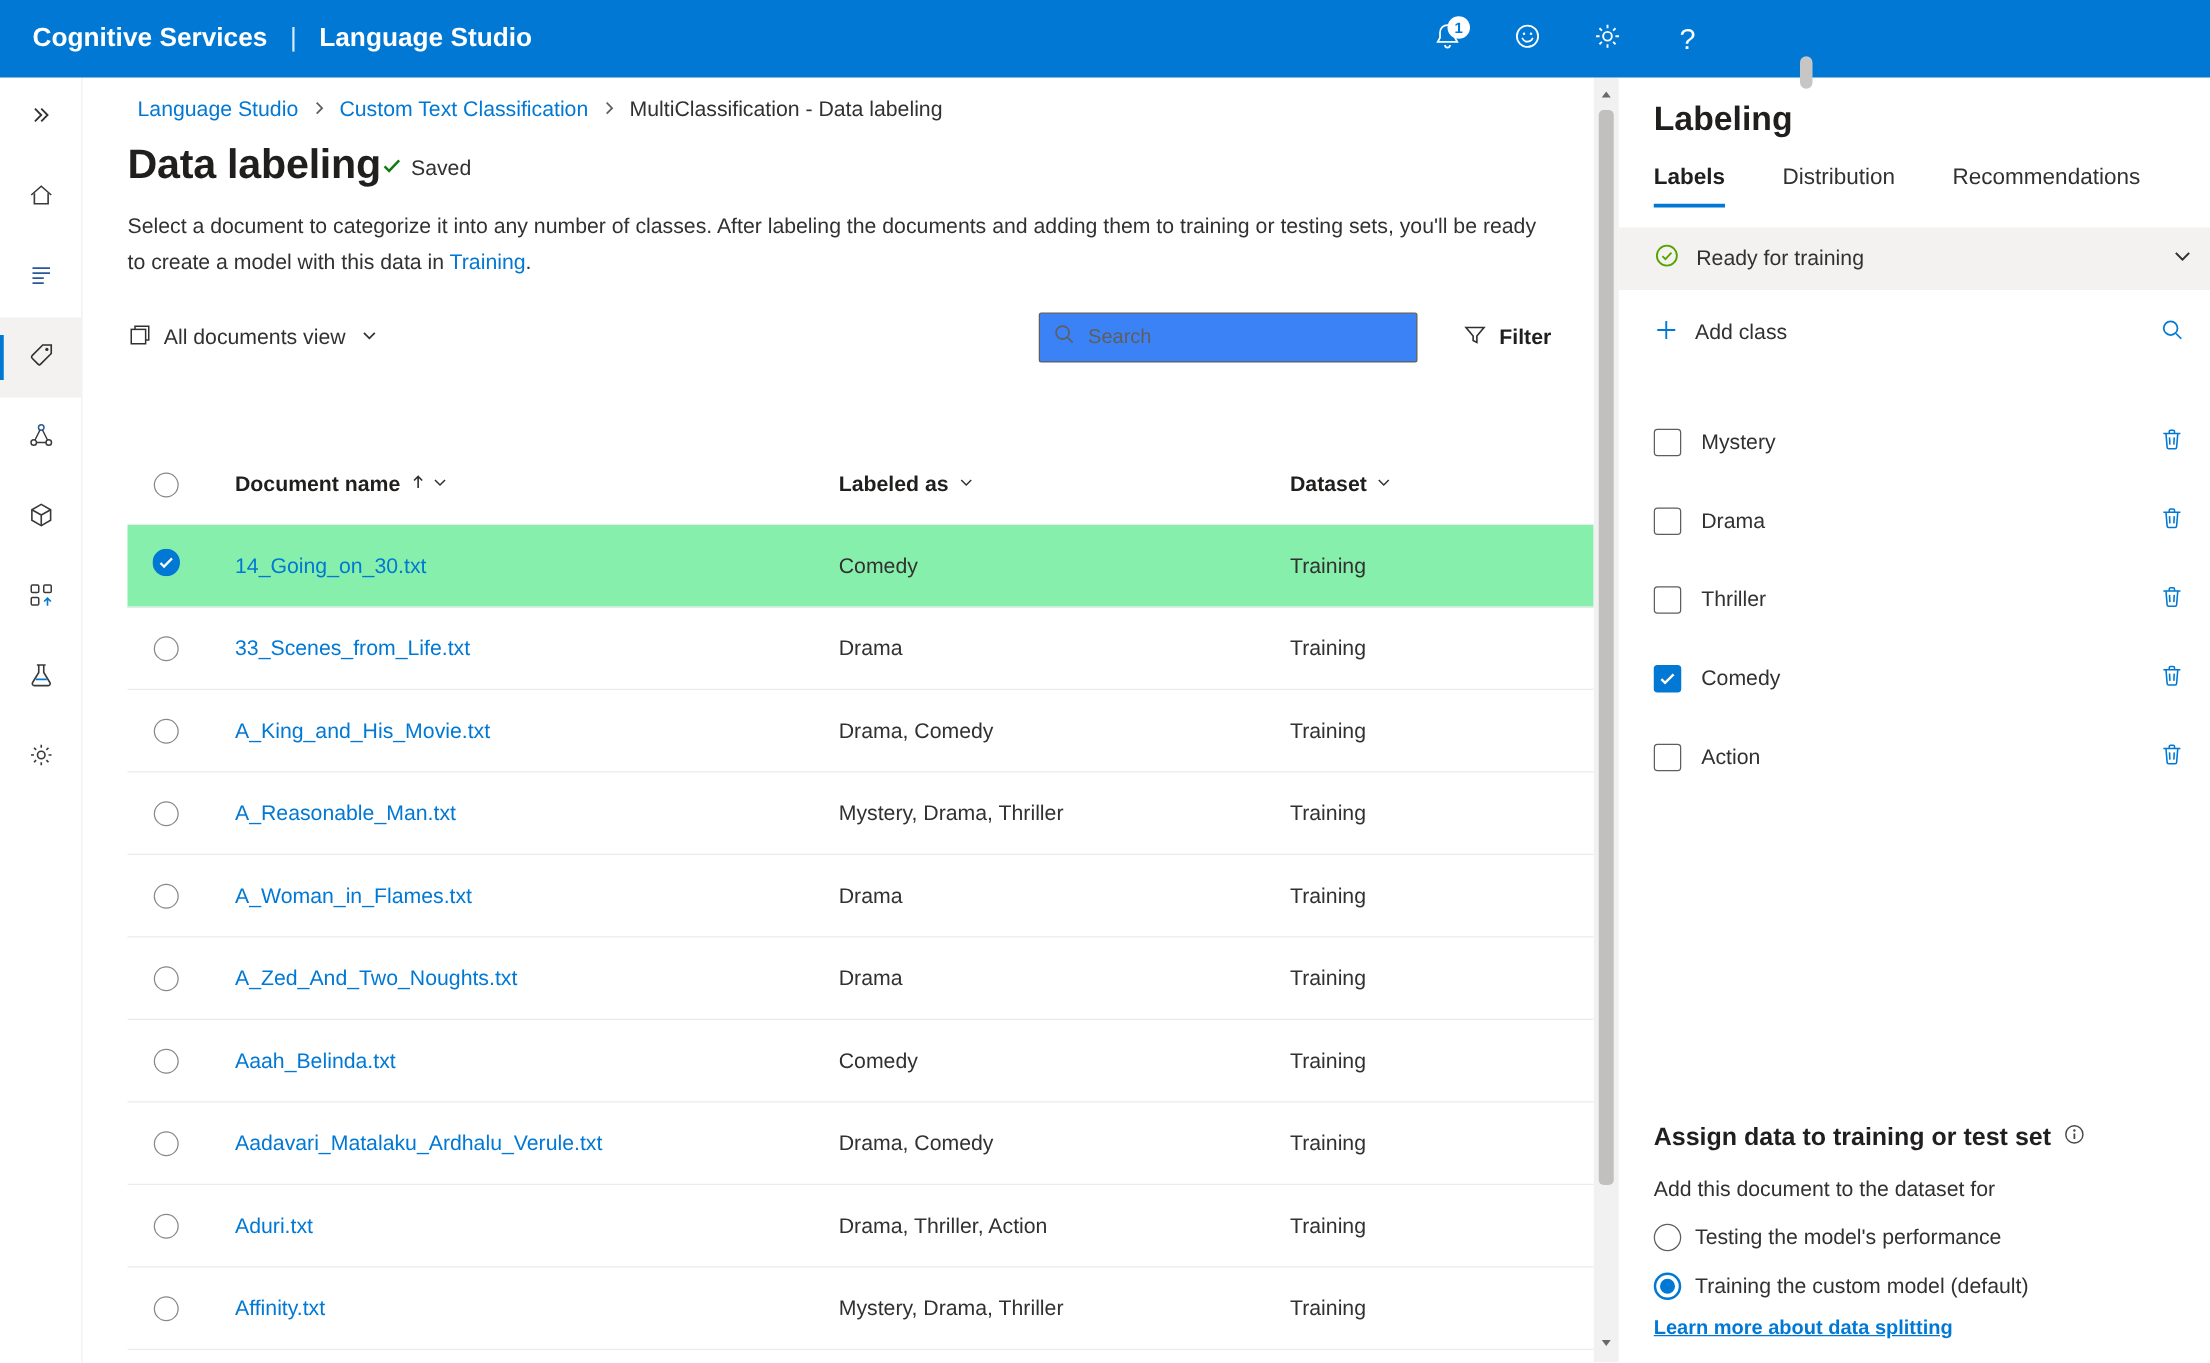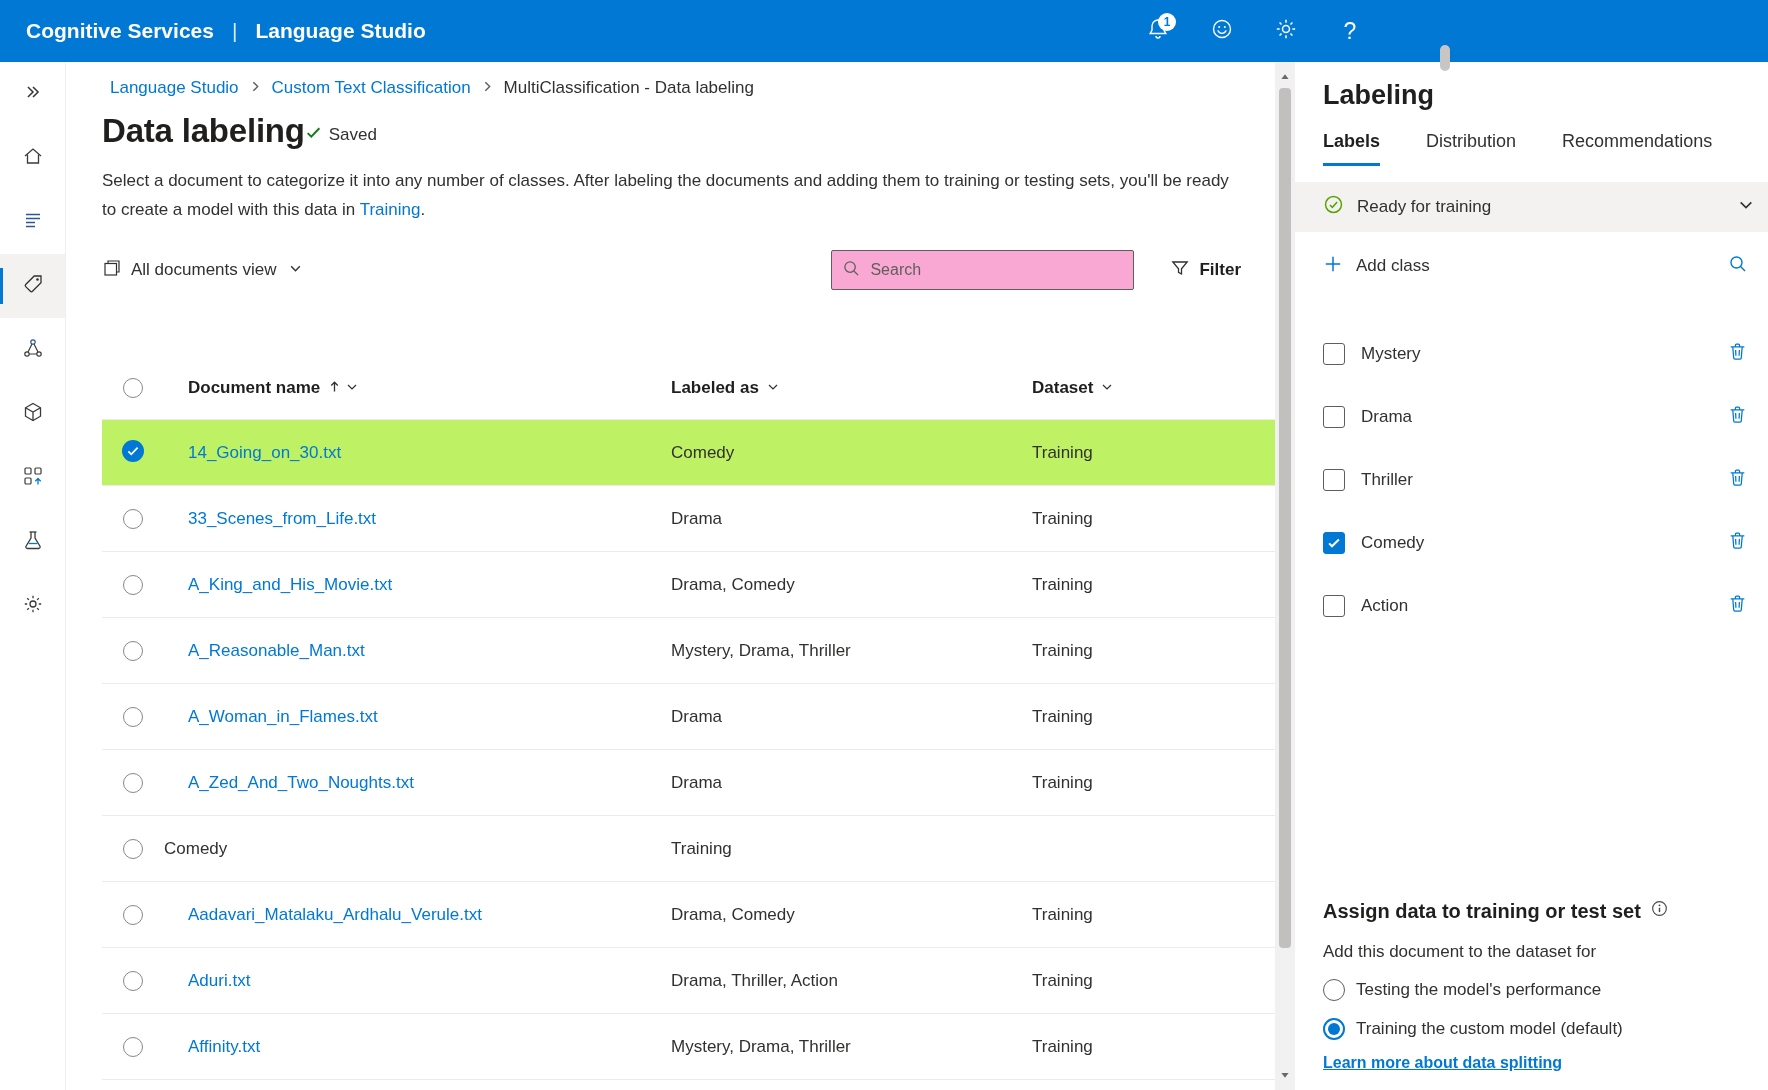--- a/index.html
+++ b/index.html
@@ -37,31 +37,31 @@
   .title-row { margin-top:14px; display:flex; align-items:center; gap:0; }
   .title-row h1 { font-size:33px; font-weight:600; color:#201f1e; letter-spacing:-0.2px; }
   .saved { display:flex; align-items:center; gap:7px; font-size:17px; color:#323130; margin-top:8px; }
   .desc { margin-top:16px; font-size:17px; line-height:29px; color:#323130; max-width:1145px; }
   .inline-link { color:#0078d4; }
 
   .toolbar { margin-top:24px; height:44px; display:flex; align-items:center; padding-right:34px; }
   .view-selector { display:flex; align-items:center; gap:9px; font-size:17px; color:#323130; }
   .view-selector .chev { margin-left:3px; color:#323130; }
   .toolbar .spacer { flex:1; }
-  .searchbox { width:303px; height:40px; border:1px solid #605e5c; border-radius:2px; display:flex; align-items:center; padding:0 10px; gap:9px; background:#f9a8d4; color:#605e5c; }
+  .searchbox { width:303px; height:40px; border:1px solid #605e5c; border-radius:2px; display:flex; align-items:center; padding:0 10px; gap:9px; background:#3b82f6; color:#605e5c; }
   .searchbox input { border:none; outline:none; flex:1; font-size:16px; color:#323130; background:transparent; }
   .searchbox input::placeholder { color:#605e5c; }
   .filter-btn { display:flex; align-items:center; gap:9px; font-size:17px; font-weight:600; color:#201f1e; margin-left:36px; }
 
   
   .table { margin-top:64px; }
   .t-header, .t-row { display:grid; grid-template-columns:62px 507px 361px 1fr; align-items:center; border-bottom:1px solid #edebe9; }
   .t-header { height:64px; }
   .t-row { height:66px; }
-  .t-row.selected { background:#bef264; }
+  .t-row.selected { background:#86efac; }
   .t-cell { display:flex; align-items:center; }
   .c-sel { justify-content:center; }
   .c-name { padding-left:24px; }
   .hdr-label { font-size:17px; font-weight:600; color:#201f1e; }
   .hdr-icons { display:flex; align-items:center; gap:5px; margin-left:8px; color:#323130; }
   .radio { width:20px; height:20px; border:1px solid #8a8886; border-radius:50%; display:inline-block; }
   .doc-link { color:#0078d4; font-size:17px; }
   .c-lab, .c-ds { font-size:17px; color:#323130; }
 
   
@@ -368,20 +368,23 @@
             <div class="t-cell c-name">
               <a class="doc-link">A_Zed_And_Two_Noughts.txt</a>
             </div>
             <div class="t-cell c-lab">Drama</div>
             <div class="t-cell c-ds">Training</div>
           </div>
           <div class="t-row">
             <div class="t-cell c-sel">
               <span class="radio"></span>
             </div>
+            <div class="t-cell c-name">
+              <a class="doc-link">Aaah_Belinda.txt</a>
+            </div>
             <div class="t-cell c-lab">Comedy</div>
             <div class="t-cell c-ds">Training</div>
           </div>
           <div class="t-row">
             <div class="t-cell c-sel">
               <span class="radio"></span>
             </div>
             <div class="t-cell c-name">
               <a class="doc-link">Aadavari_Matalaku_Ardhalu_Verule.txt</a>
             </div>

